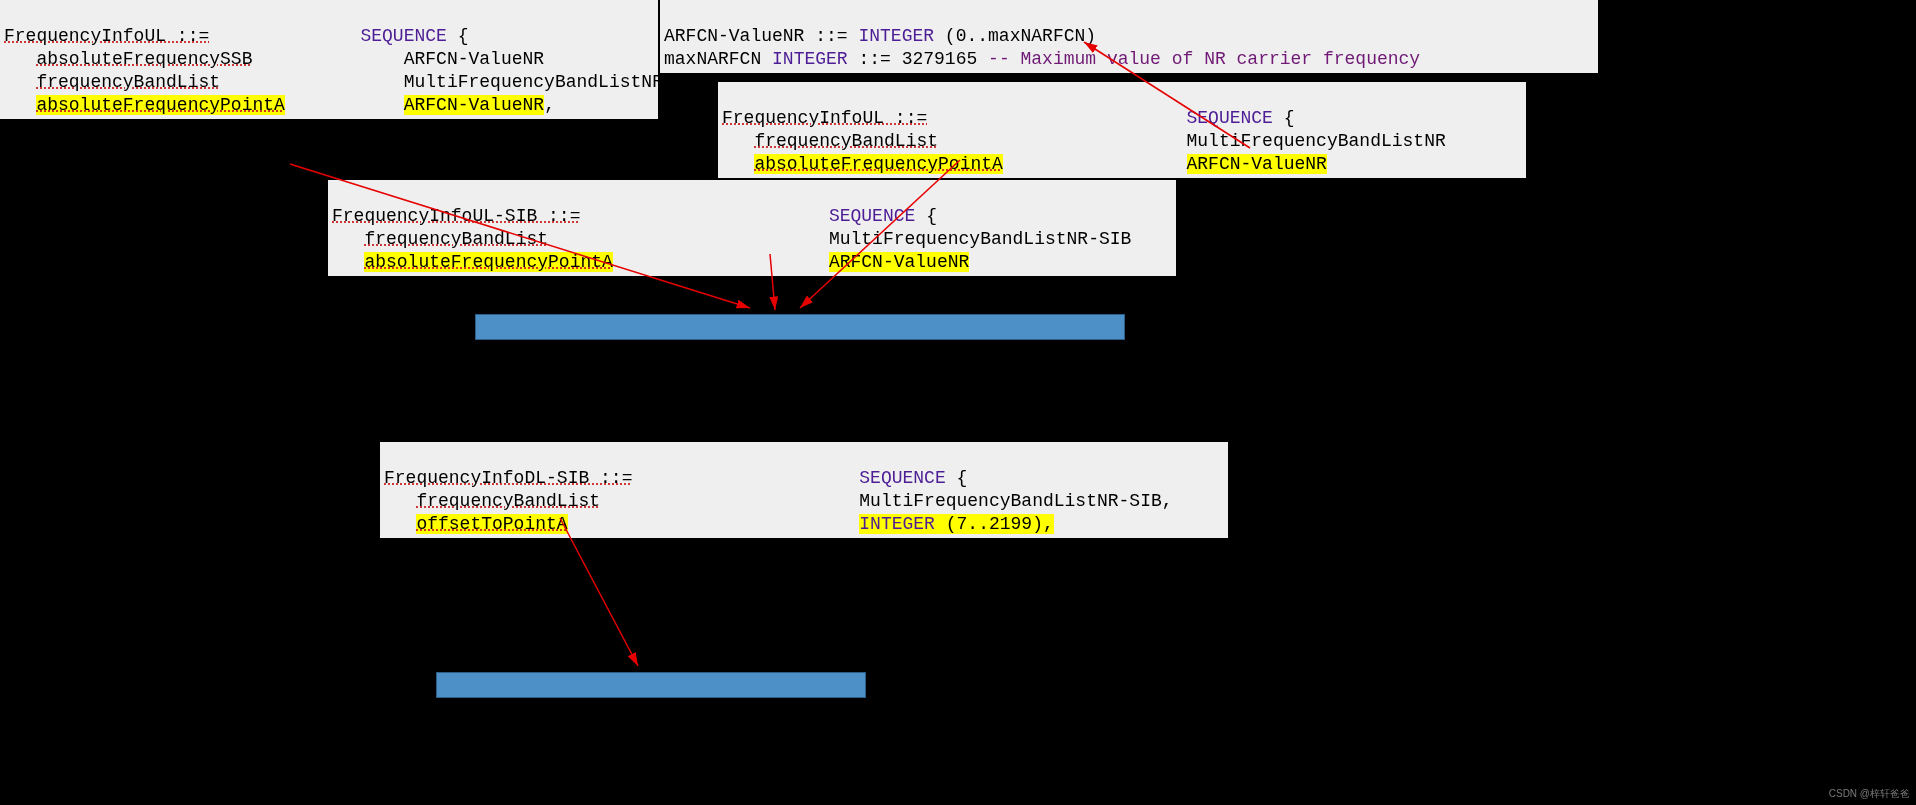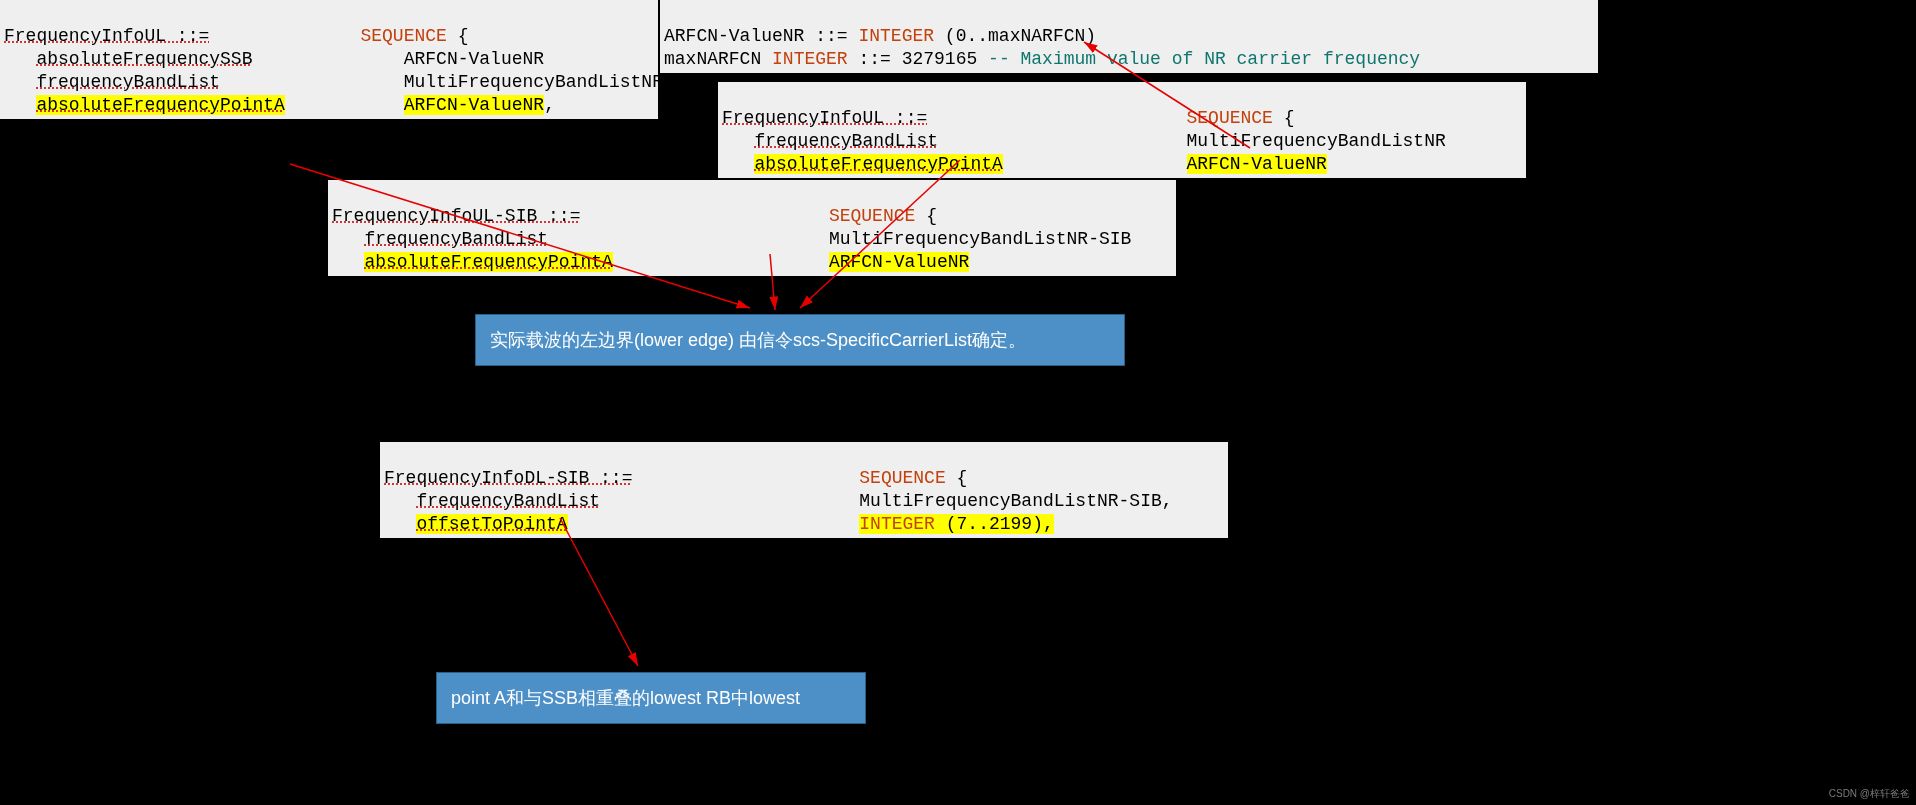--- a/index.html
+++ b/index.html
@@ -1,18 +1,18 @@
 <!DOCTYPE html>
 <html><head>
 <meta charset="utf-8">
 <style>
   html,body{margin:0;padding:0;width:1916px;height:805px;background:#000;font-family:"Courier New",monospace;position:relative;overflow:hidden}
   .codeblk{position:absolute;background:#f0eff0;white-space:pre;font-size:18px;line-height:23px;color:#000;padding:2px 4px}
-  .kw{color:#c2410c}
-  .cm{color:#0f766e}
+  .kw{color:#4c1d95}
+  .cm{color:#701a75}
   .hl{background:#ffff00}
   .und{text-decoration:underline wavy #cc2222;text-decoration-style:dotted}
   .callout{position:absolute;background:#4d90c7;color:#fff;font-family:Arial,"Microsoft YaHei",sans-serif;font-size:18px;line-height:26px;padding:12px 14px;border:1px solid #2b5f88}
   svg.arrows{position:absolute;left:0;top:0;width:1916px;height:805px;pointer-events:none}
   .wm{position:absolute;right:6px;bottom:4px;color:#7a7a7a;font-family:Arial,"Microsoft YaHei",sans-serif;font-size:10px}
 </style>
 </head>
 <body>
 
 <div class="codeblk" style="left:660px;top:0;width:930px">
@@ -33,31 +33,29 @@
 <span>   <span class="hl und">absoluteFrequencyPointA</span>                 <span class="hl">ARFCN-ValueNR</span></span>
 </div>
 
 <div class="codeblk" style="left:328px;top:180px;width:840px">
 <span><span class="und">FrequencyInfoUL-SIB ::=</span>                       <span class="kw">SEQUENCE</span><span> {</span></span>
 <span>   <span class="und">frequencyBandList</span>                          <span>MultiFrequencyBandListNR-SIB</span></span>
 <span>   <span class="hl und">absoluteFrequencyPointA</span>                    <span class="hl">ARFCN-ValueNR</span></span>
 </div>
 
 <div class="callout" style="left:475px;top:314px;width:620px">
-<div>实际载波的左边界(lower  edge) 由信令scs-SpecificCarrierList确定。</div>
 </div>
 
 <div class="codeblk" style="left:380px;top:442px;width:840px">
 <span><span class="und">FrequencyInfoDL-SIB ::=</span>                     <span class="kw">SEQUENCE</span><span> {</span></span>
 <span>   <span class="und">frequencyBandList</span>                        <span>MultiFrequencyBandListNR-SIB,</span></span>
 <span>   <span class="hl und">offsetToPointA</span>                           <span class="hl"><span class="kw">INTEGER</span><span> (7..2199),</span></span></span>
 </div>
 
 <div class="callout" style="left:436px;top:672px;width:400px">
-<div>point A和与SSB相重叠的lowest RB中lowest</div>
 </div>
 
 <svg class="arrows">
   <defs>
     <marker id="ah" markerWidth="10" markerHeight="10" refX="9" refY="3" orient="auto">
       <path d="M0,0 L9,3 L0,6 Z" fill="#e60000"></path>
     </marker>
   </defs>
 
   <line x1="290" y1="164" x2="750" y2="308" stroke="#e60000" stroke-width="1.5" marker-end="url(#ah)"></line>

